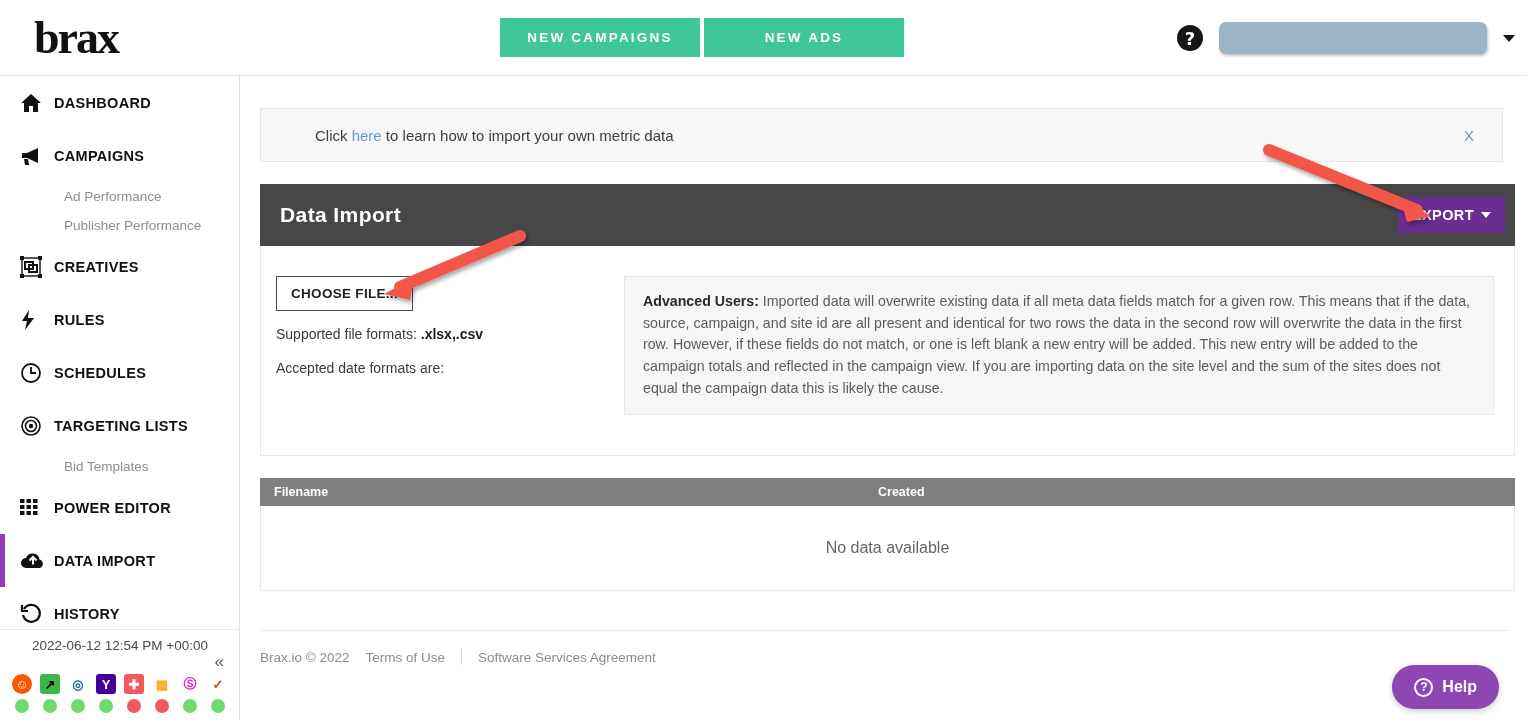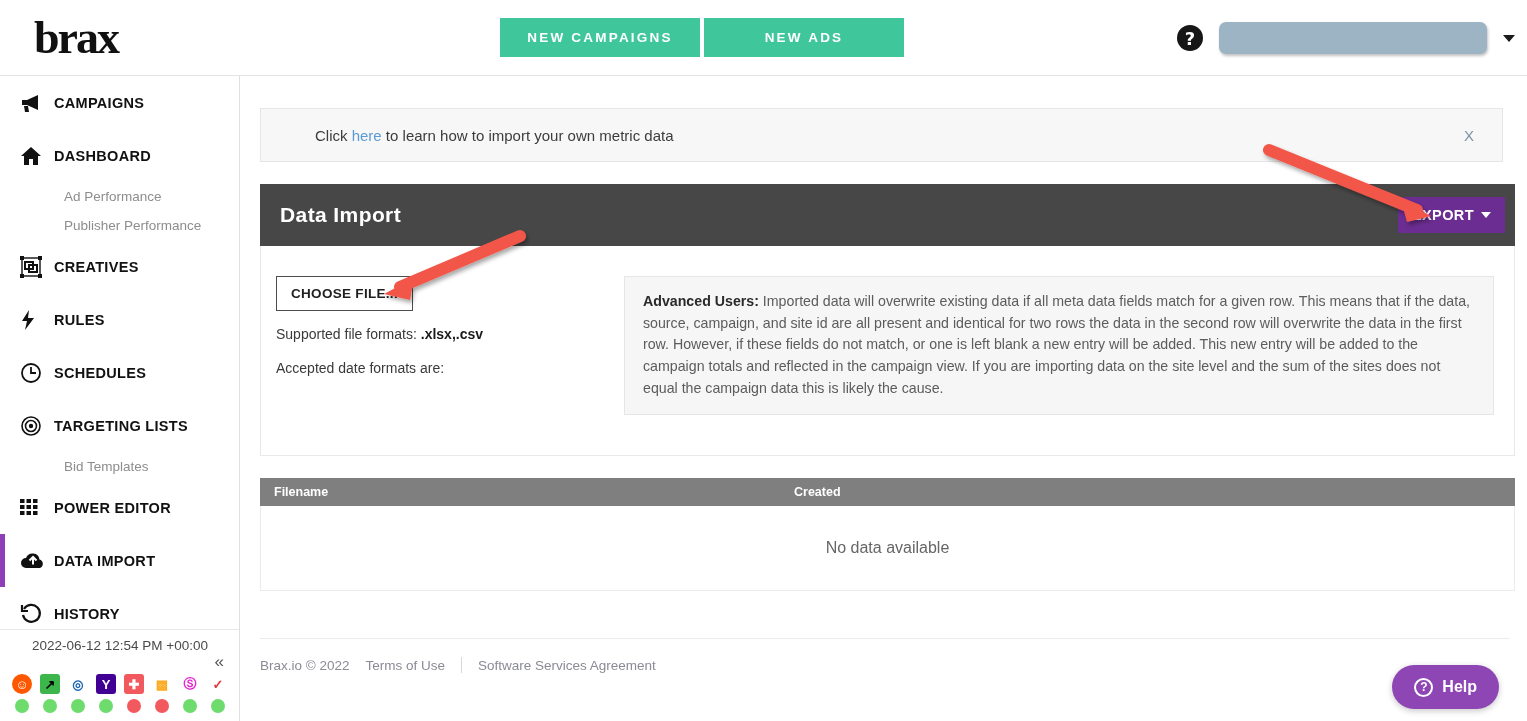--- a/index.html
+++ b/index.html
@@ -161,30 +161,30 @@
     flex: 1; background: #f6f6f6; border: 1px solid #e6e6e6;
     padding: 14px 18px; font-size: 14.2px; line-height: 1.53; color: #5c5c5c;
   }
   .adv-box b { color: #2a2a2a; }
 
   .table-wrap { margin: 22px 12px 0 20px; }
   .thead {
     background: #7f7f7f; height: 28px; display: flex; align-items: center;
     color: #ffffff; font-size: 12.5px; font-weight: bold;
   }
-  .th-file { padding-left: 14px; width: 534px; }
+  .th-file { padding-left: 14px; width: 618px; }
   .th-created { width: 200px; }
   .tbody {
     background: #ffffff; border: 1px solid #ebebeb; border-top: none;
     height: 85px; display: flex; align-items: center; justify-content: center;
   }
   .empty-msg { font-size: 16px; color: #666666; }
 
   .footer {
-    position: absolute; left: 20px; bottom: 48px; width: 1250px;
+    position: absolute; left: 20px; bottom: 56px; width: 1250px;
     border-top: 1px solid #ececec; padding-top: 18px;
     display: flex; align-items: center; gap: 16px;
     font-size: 13.5px; color: #8b8b95;
   }
   .footer a { color: #8b8b95; text-decoration: none; cursor: pointer; }
   .fsep { width: 1px; height: 16px; background: #d8d8d8; }
 
   .help-pill {
     position: absolute; right: 28px; bottom: 12px;
     background: #8e46b5; color: #ffffff; border-radius: 24px;
@@ -215,34 +215,34 @@
       <div class="help-q">?</div>
       <div class="user-pill"></div>
       <div class="caret-dn"></div>
     </div>
   </div>
 
   <div class="sidebar">
 
     <div class="nav-item">
       <span class="ico">
+        <svg width="22" height="20" viewBox="0 0 22 20">
+            <path d="M11 1 L1 10 h3 v9 h5 v-6 h4 v6 h5 v-9 h3 Z" fill="#111"></path>
+          </svg>
+      </span>
+      <span class="lbl">DASHBOARD</span>
+    </div>
+
+    <div class="nav-item">
+      <span class="ico">
         <svg width="24" height="20" viewBox="0 0 24 20">
             <path d="M2 7 h5 L18 2 v15 L7 12 H2 Z M4 13 h4 l1 6 H5 Z" fill="#111"></path>
           </svg>
       </span>
       <span class="lbl">CAMPAIGNS</span>
-    </div>
-
-    <div class="nav-item">
-      <span class="ico">
-        <svg width="22" height="20" viewBox="0 0 22 20">
-            <path d="M11 1 L1 10 h3 v9 h5 v-6 h4 v6 h5 v-9 h3 Z" fill="#111"></path>
-          </svg>
-      </span>
-      <span class="lbl">DASHBOARD</span>
     </div>
     <div class="nav-sub">Ad Performance</div>
     <div class="nav-sub">Publisher Performance</div>
 
     <div class="nav-item">
       <span class="ico">
         <svg width="22" height="22" viewBox="0 0 22 22">
             <rect x="2" y="2" width="18" height="18" fill="none" stroke="#111" stroke-width="1.4"></rect>
             <rect x="5" y="6" width="8" height="7" fill="none" stroke="#111" stroke-width="2"></rect>
             <rect x="9" y="9" width="8" height="7" fill="none" stroke="#111" stroke-width="2"></rect>

